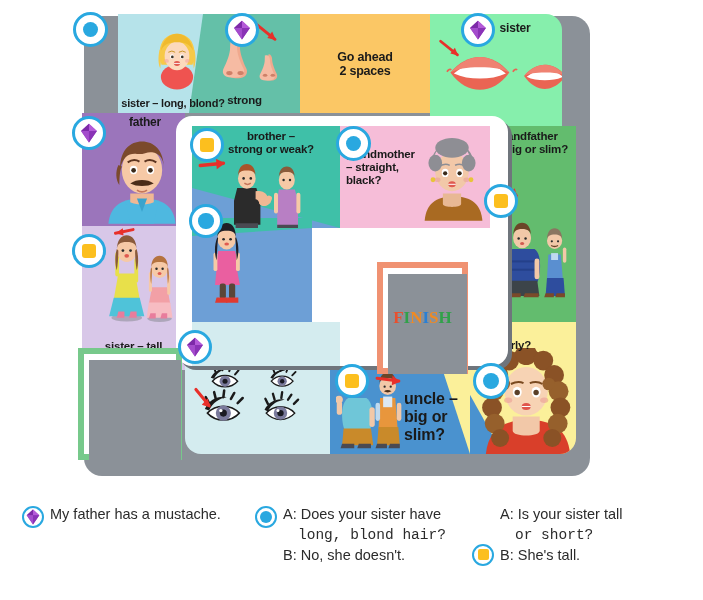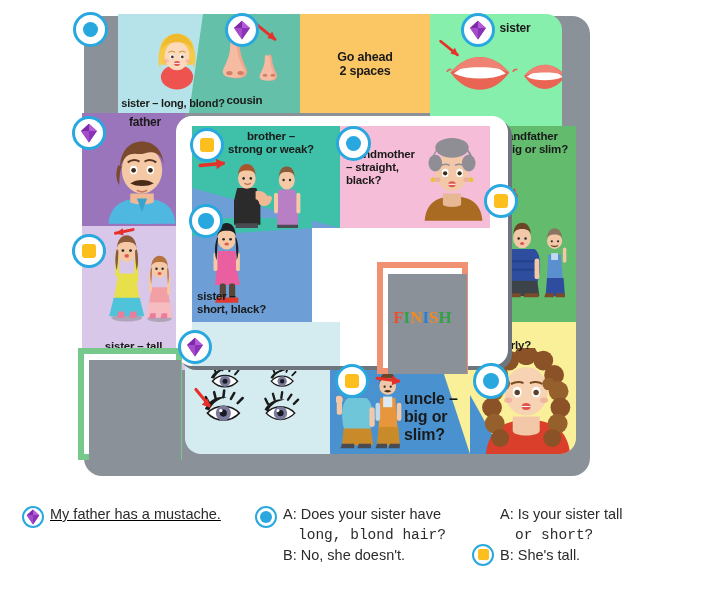--- a/index.html
+++ b/index.html
@@ -147,21 +147,21 @@
         <ellipse cx="48" cy="53" rx="4.5" ry="3" fill="#cf8068"></ellipse>
         <path d="M88 26c3 0 5 3 5 7 0 6 3.5 15 6.5 21 2 4 0 9-6 9.5-2.5.3-5 .3-7.5 0-6-.6-8-5.5-6-9.5 3-6 6.5-15 6.5-21 0-4 2-7 1.5-7z" fill="#f0a98e"></path>
         <path d="M83 28c3.5-2 7 .8 7 6.5 0 6 3.5 14.5 6 20 2 4 0 8.5-6.5 9-3 .3-5.5.3-8.5-.2-5.5-.8-7-5-5-9 3-5.5 6.5-14 6.5-20 0-3.5.5-5.5 0-6.3z" fill="#f6bba3"></path>
         <ellipse cx="83" cy="56" rx="3.2" ry="2.2" fill="#cf8068"></ellipse>
         <ellipse cx="94" cy="56" rx="3.2" ry="2.2" fill="#cf8068"></ellipse>
       </svg>
       <svg class="arrow" viewBox="0 0 40 30" style="left:65px; top:8px; width:28px; height:22px;">
         <path d="M4 3 L30 24" stroke="#e8302a" stroke-width="4.2" stroke-linecap="round"></path>
         <path d="M31 25 L19 22 L26 13 Z" fill="#e8302a"></path>
       </svg>
-      <div class="cap" style="left:0; bottom:6px; width:111px; font-size:11.5px; text-align:center;">cousin</div>
+      <div class="cap" style="left:0; bottom:6px; width:111px; font-size:11.5px; text-align:center;">strong</div>
     </div>
 
     <div class="tile" style="left:300px; top:14px; width:130px; height:99px; background:#fbc765;">
       <div class="cap" style="left:0; top:36px; width:130px; font-size:12.5px; text-align:center;">Go ahead
 2 spaces</div>
     </div>
 
     <div class="tile" style="left:430px; top:14px; width:132px; height:112px; background:#86efac; border-top-right-radius:16px;">
       <svg class="art" viewBox="0 0 150 60" style="left:10px; top:36px; width:130px; height:52px;">
         <path d="M12 26c10-12 22-18 34-18s24 6 34 18c-10 14-22 20-34 20s-24-6-34-20z" fill="#ea6453"></path>
@@ -292,22 +292,20 @@
           <rect x="20" y="44" width="5" height="24" rx="2.5" fill="#f6c9a6"></rect>
           <rect x="49" y="44" width="5" height="24" rx="2.5" fill="#f6c9a6"></rect>
           <ellipse cx="37" cy="26" rx="12" ry="14" fill="#f6c9a6"></ellipse>
           <path d="M25 26c0-14 5-20 12-20s12 6 12 20c0-8-5-10-12-10s-12 2-12 10z" fill="#1f1f26"></path>
           <path d="M25 24c-4 10-4 22-1 30 1-14 1-24 2-28z" fill="#1f1f26"></path>
           <path d="M49 24c4 10 4 22 1 30-1-14-1-24-2-28z" fill="#1f1f26"></path>
           <circle cx="33" cy="27" r="1.7" fill="#2a2a2a"></circle>
           <circle cx="42" cy="27" r="1.7" fill="#2a2a2a"></circle>
           <ellipse cx="37" cy="33" rx="3" ry="2" fill="#e05a50"></ellipse>
         </svg>
-        <div class="cap" style="left:5px; bottom:6px; width:112px; font-size:11.5px; text-align:left;">sister –
-short, black?</div>
       </div>
 
       <div class="tile" style="left:164px; top:10px; width:150px; height:102px; background:#f6bdd8;">
         <svg class="art" viewBox="0 0 100 110" style="right:0px; top:4px; width:76px; height:98px;">
           <path d="M14 110c2-22 14-32 38-32s36 10 38 32z" fill="#a96a22"></path>
           <path d="M38 74h24v14c0 5-24 5-24 0z" fill="#e8b894"></path>
           <ellipse cx="50" cy="46" rx="22" ry="25" fill="#f2c8a8"></ellipse>
           <path d="M24 42c0-24 12-34 26-34s26 10 26 34c2-6 2-16-2-22-6-9-16-12-24-12S32 12 27 20c-4 6-4 16-3 22z" fill="#8e8e94"></path>
           <ellipse cx="50" cy="14" rx="22" ry="13" fill="#8e8e94"></ellipse>
           <ellipse cx="28" cy="34" rx="9" ry="11" fill="#8e8e94"></ellipse>
@@ -564,21 +562,21 @@
     </div>
 
     <div class="token" style="left:473px; top:363px; width:36px; height:36px;">
       <span class="dot"></span>
     </div>
 
   </div>
 
   <div class="legend">
 
-    <div class="leg-item" style="left:22px; top:10px; width:240px;text-decoration:underline;">
+    <div class="leg-item" style="left:22px; top:10px; width:240px;">
       <span class="leg-token">
         <svg class="gem" viewBox="0 0 24 28">
           <polygon points="12,1 23,11 12,27 1,11" fill="#9b3fc4"></polygon>
           <polygon points="12,1 23,11 12,11" fill="#b45ad8"></polygon>
           <polygon points="12,1 1,11 12,11" fill="#7d2aa8"></polygon>
           <polygon points="12,11 23,11 12,27" fill="#8a33b6"></polygon>
           <polygon points="12,11 1,11 12,27" fill="#a44ccc"></polygon>
         </svg>
       </span>
       <span class="leg-text">

